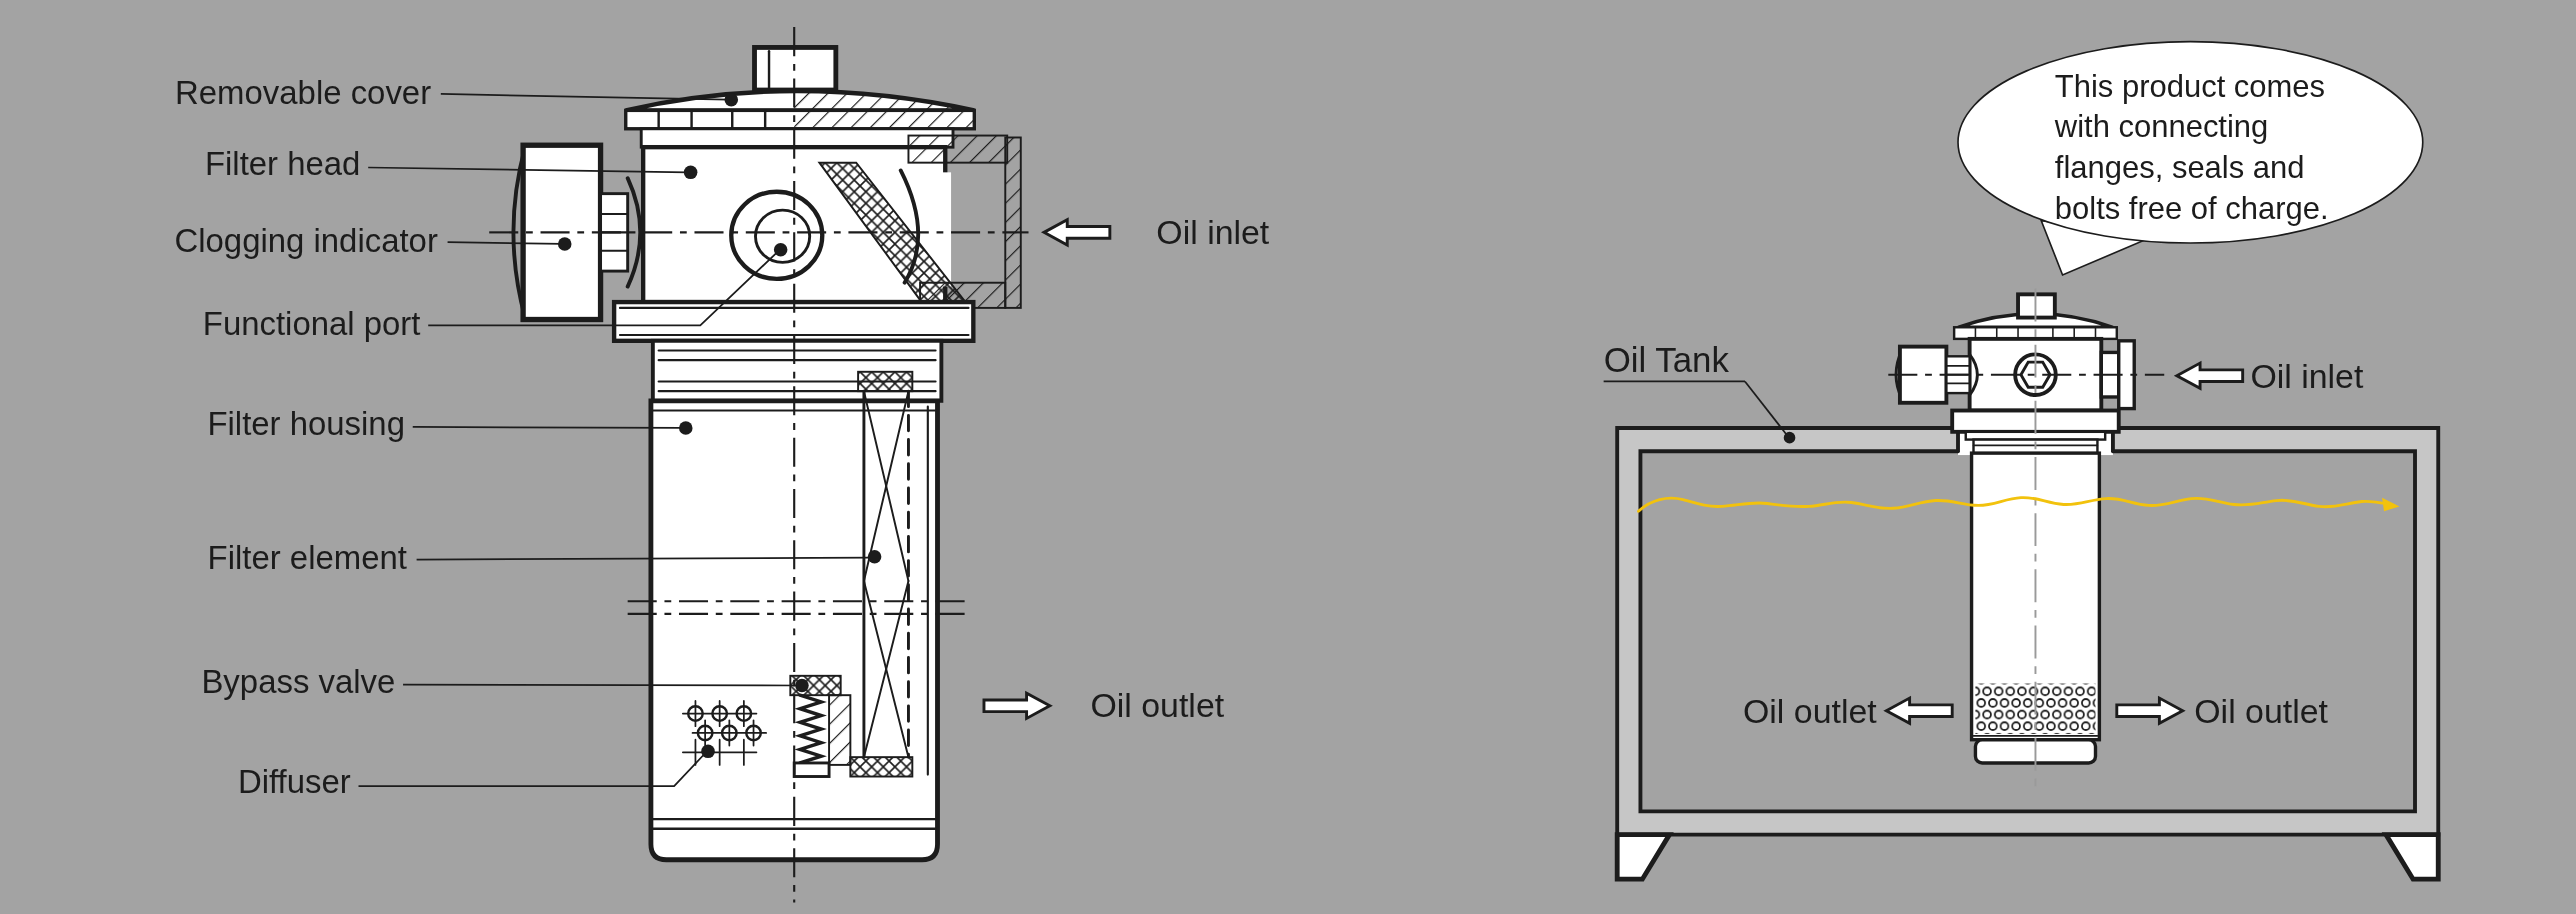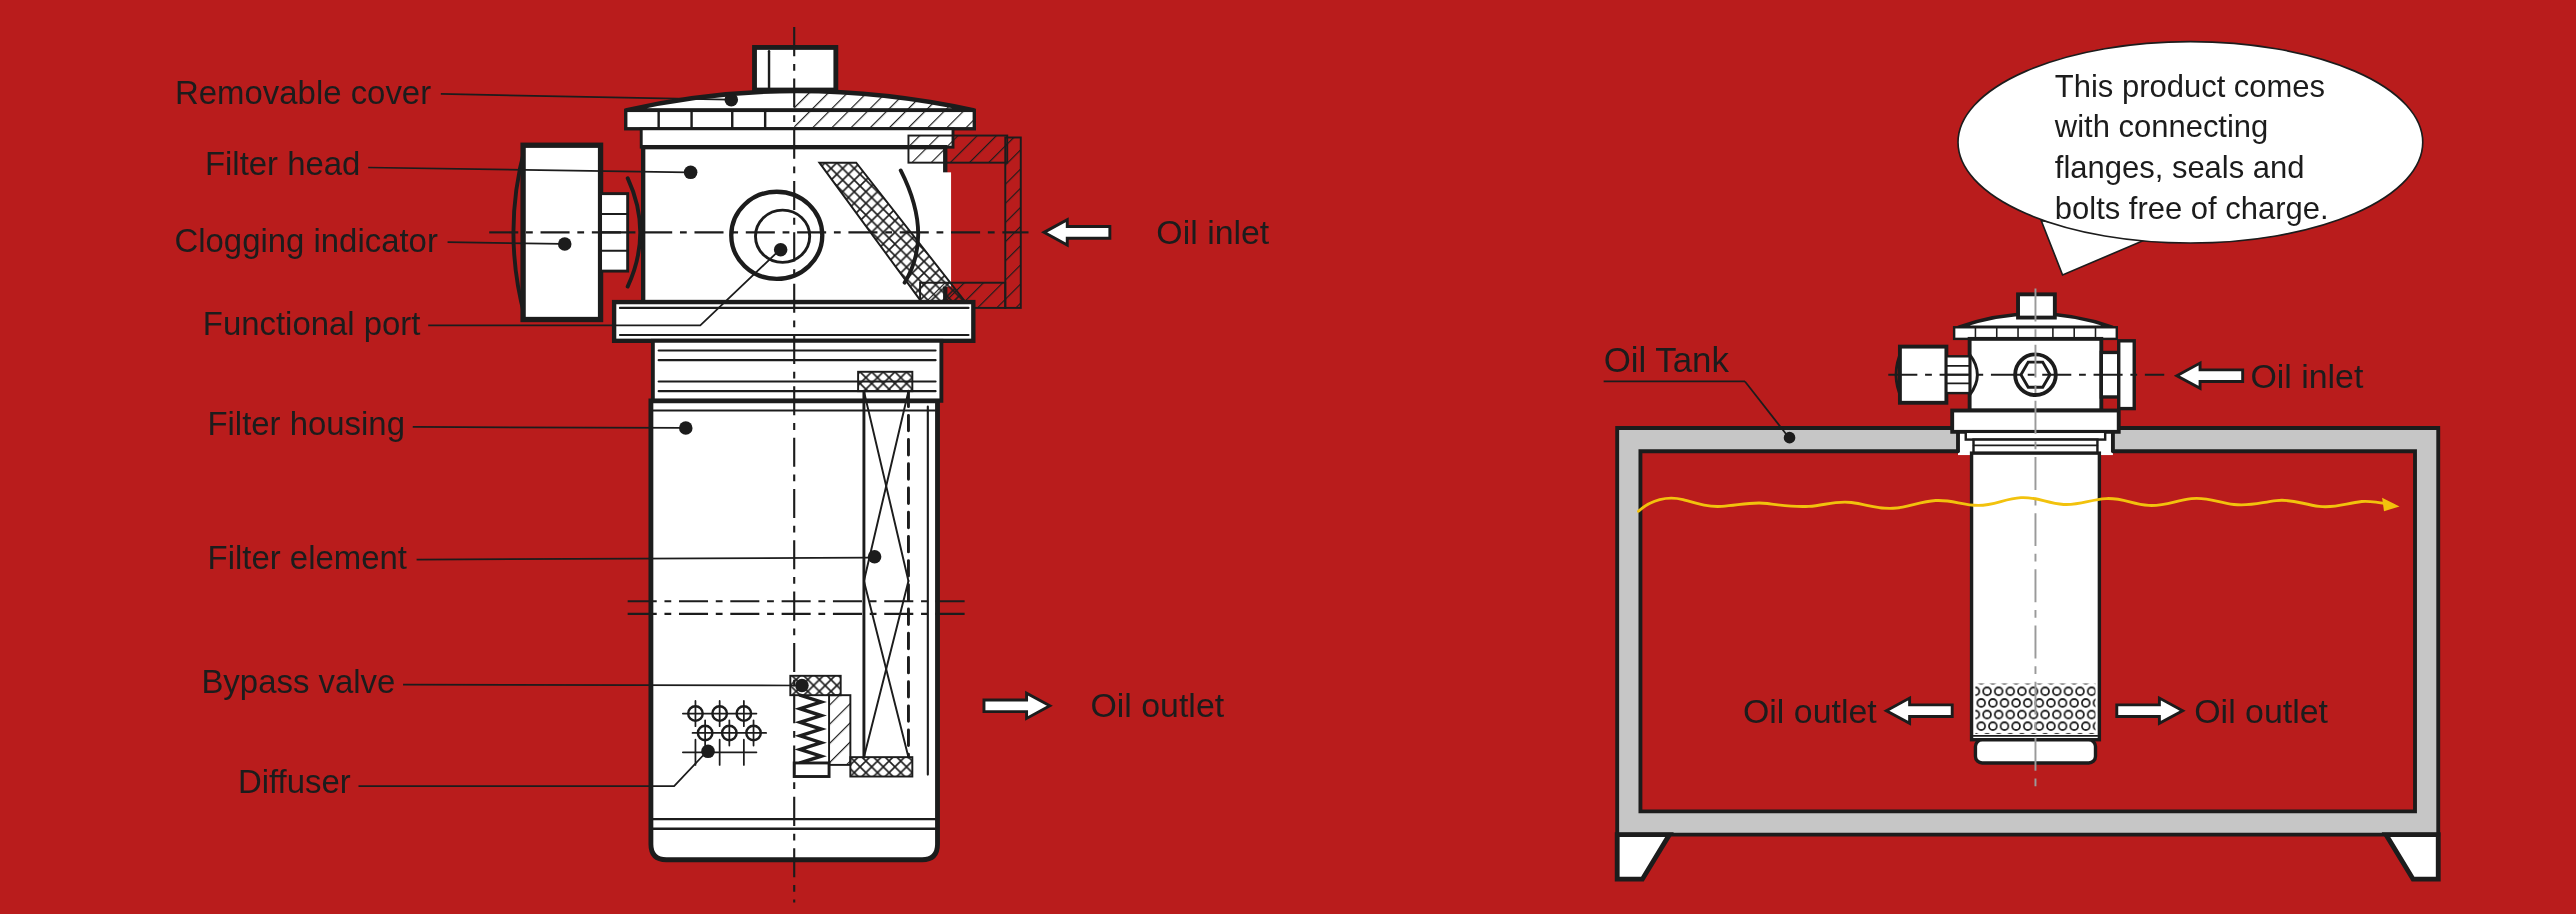--- a/index.html
+++ b/index.html
@@ -1,16 +1,16 @@
 <!DOCTYPE html>
 <html><head>
 <meta charset="utf-8">
 <style>
   html,body { margin:0; padding:0; background:#ffffff; }
-  .stage { width:2576px; height:914px; background:#b91c1c; position:relative; overflow:hidden; }
+  .stage { width:2576px; height:914px; background:#a3a3a3; position:relative; overflow:hidden; }
   svg { display:block; }
   text { font-family:"Liberation Sans","DejaVu Sans",sans-serif; fill:#1c1c1c; }
   text.lbl  { font-size:34px; }
   text.lbl35{ font-size:35px; }
   text.lbl36{ font-size:36px; }
   text.bub  { font-size:32px; }
   .ln  { stroke:#1c1c1c; fill:none; stroke-linecap:round; }
   .wh  { fill:#ffffff; stroke:#1c1c1c; }
   .hf  { fill:url(#hatch); stroke:#1c1c1c; stroke-width:2; }
   .xf  { fill:url(#xhatch); stroke:#1c1c1c; stroke-width:2; }

